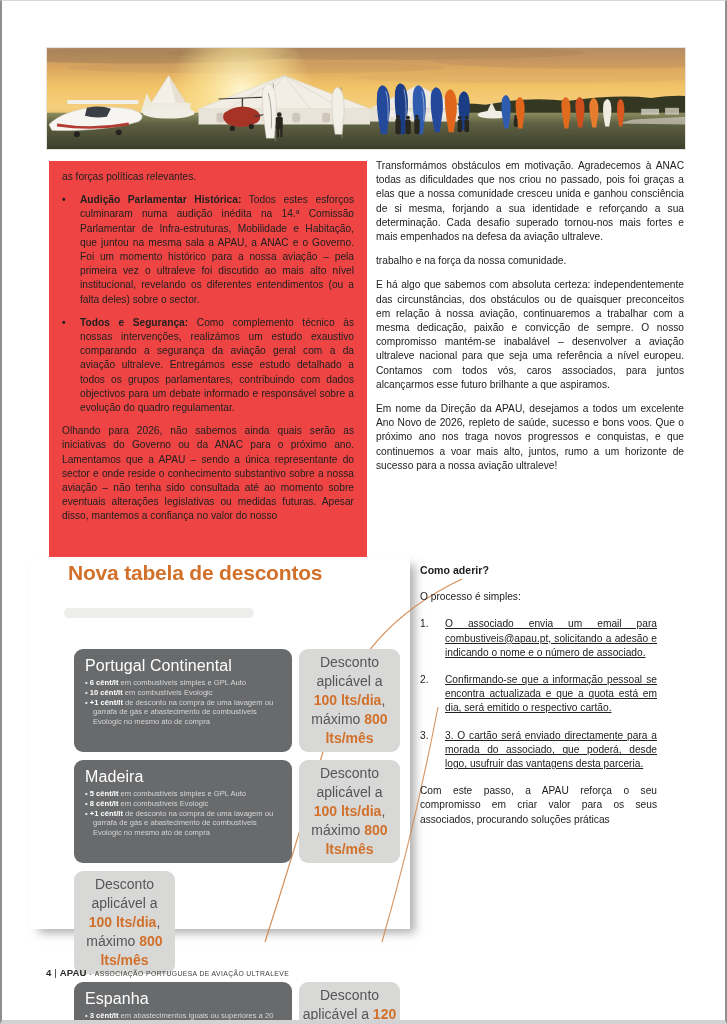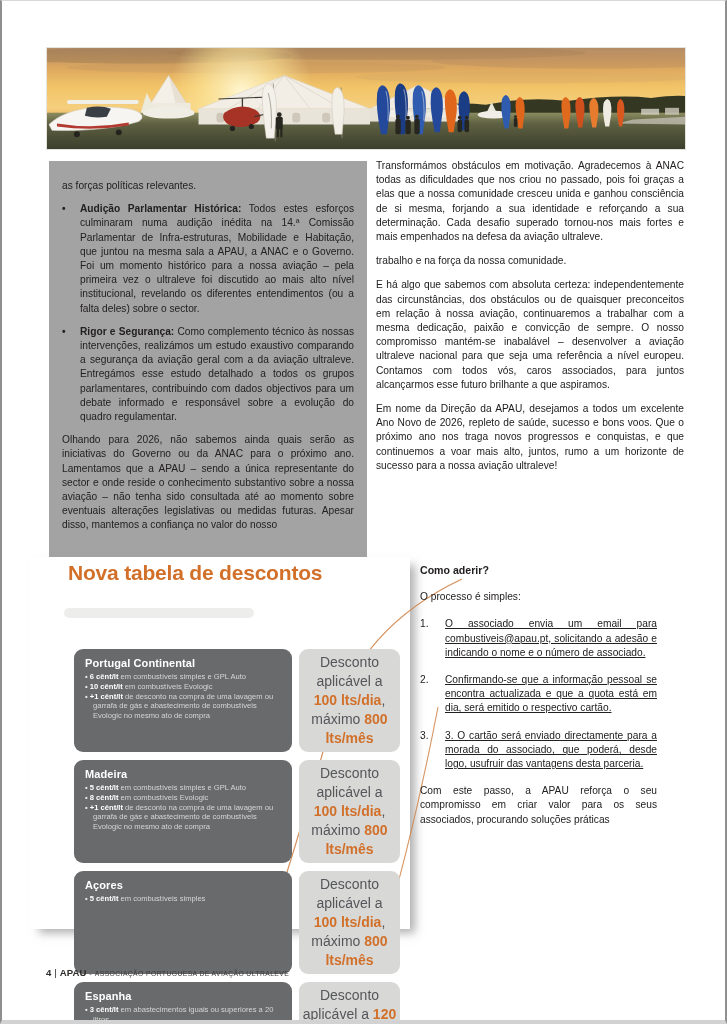--- a/index.html
+++ b/index.html
@@ -5,22 +5,22 @@
   html,body{margin:0;padding:0;background:#c9c9c9;}
   .page{position:relative;width:727px;height:1024px;background:#ffffff;overflow:hidden;
         box-sizing:border-box;border-left:2px solid #8f8f8f;border-right:2px solid #8f8f8f;
         border-top:1px solid #d8d8d8;border-bottom:4px solid #d2d2d2;
         font-family:"Liberation Sans",sans-serif;color:#232020;}
   
   .photo{position:absolute;left:44px;top:46px;width:640px;height:103px;overflow:hidden;border:1px solid #e6e3de;box-sizing:border-box;}
   .photo svg{display:block;width:100%;height:100%;}
   
   .bodytxt{font-size:10.2px;line-height:14.2px;text-align:justify;}
-  .bluebox{position:absolute;left:47px;top:160px;width:318px;height:397px;background:#a3a3a3;
-           box-sizing:border-box;padding:18px 13px 8px 13px;overflow:hidden;}
+  .bluebox{position:absolute;left:47px;top:160px;width:318px;height:397px;background:#ef4444;
+           box-sizing:border-box;padding:9px 13px 8px 13px;overflow:hidden;}
   .bluebox p{margin:0 0 9px 0;}
   .bullet{display:flex;margin:0 0 9px 0;}
   .bullet .dot{width:18px;flex:0 0 18px;font-weight:bold;}
   .bullet p{margin:0;flex:1;}
   .rcol{position:absolute;left:374px;top:158px;width:308px;}
   .rcol p{margin:0 0 10px 0;}
   .howto{position:absolute;left:418px;top:562px;width:237px;}
   .howto h3{margin:0 0 13px 0;font-size:10.6px;}
   .howto p{margin:0 0 13px 0;}
   .step{display:flex;margin:0 0 13px 0;}
@@ -29,21 +29,21 @@
   
   .galp{position:absolute;left:28px;top:556px;width:380px;height:372px;background:#ffffff;
         box-shadow:7px 6px 9px -2px rgba(110,110,110,.55);}
   .galp .swoosh{position:absolute;left:0;top:0;width:380px;height:372px;overflow:visible;}
   .galp h2{position:absolute;left:38px;top:4px;margin:0;font-size:21px;line-height:23px;
            letter-spacing:-.2px;color:#d2702a;font-weight:bold;}
   .fadebar{position:absolute;left:34px;top:51px;width:190px;height:10px;border-radius:5px;background:#ededeb;}
   .grows{position:absolute;left:44px;top:92px;width:326px;display:flex;flex-direction:column;gap:8px;}
   .grow{display:flex;gap:7px;align-items:stretch;}
   .darkbox{width:218px;box-sizing:border-box;background:#696a6c;border-radius:9px;padding:8px 11px 7px 11px;}
-  .darkbox .region{color:#ffffff;font-weight:bold;font-size:11px;margin-bottom:3px;letter-spacing:.1px;}
+  .darkbox .region{color:#ffffff;font-weight:normal;font-size:16px;margin-bottom:3px;letter-spacing:.1px;}
   .darkbox ul{margin:0;padding:0;list-style:none;}
   .darkbox li{font-size:7.6px;line-height:9.8px;color:#d6d6d6;padding-left:8px;text-indent:-8px;}
   .darkbox li::before{content:"• ";color:#e9e9e9;font-weight:bold;}
   .darkbox li b{color:#ffffff;}
   .lightbox{width:101px;box-sizing:border-box;background:#d8d8d6;border-radius:9px;display:flex;
             align-items:center;justify-content:center;text-align:center;padding:4px 7px;}
   .lightbox p{margin:0;font-size:14px;line-height:19px;color:#55565a;}
   .lightbox b{color:#d2702a;}
   .r1{min-height:78px;} .r2{min-height:78px;} .r3{min-height:42px;} .r4{min-height:46px;}
   
@@ -179,21 +179,21 @@
 
   <div class="bluebox bodytxt">
     <p>as forças políticas relevantes.</p>
     <div id="bullets">
         <div class="bullet">
     <span class="dot">•</span>
     <p><b class="bt">Audição Parlamentar Histórica:</b><span class="bx"> Todos estes esforços culminaram numa audição inédita na 14.ª Comissão Parlamentar de Infra-estruturas, Mobilidade e Habitação, que juntou na mesma sala a APAU, a ANAC e o Governo. Foi um momento histórico para a nossa aviação – pela primeira vez o ultraleve foi discutido ao mais alto nível institucional, revelando os diferentes entendimentos (ou a falta deles) sobre o sector.</span></p>
   </div>
         <div class="bullet">
     <span class="dot">•</span>
-    <p><b class="bt">Rigor e Segurança:</b><span class="bx"> Como complemento técnico às nossas intervenções, realizámos um estudo exaustivo comparando a segurança da aviação geral com a da aviação ultraleve. Entregámos esse estudo detalhado a todos os grupos parlamentares, contribuindo com dados objectivos para um debate informado e responsável sobre a evolução do quadro regulamentar.</span></p>
+    <p><b class="bt">Todos e Segurança:</b><span class="bx"> Como complemento técnico às nossas intervenções, realizámos um estudo exaustivo comparando a segurança da aviação geral com a da aviação ultraleve. Entregámos esse estudo detalhado a todos os grupos parlamentares, contribuindo com dados objectivos para um debate informado e responsável sobre a evolução do quadro regulamentar.</span></p>
   </div>
       </div>
     <p>Olhando para 2026, não sabemos ainda quais serão as iniciativas do Governo ou da ANAC para o próximo ano. Lamentamos que a APAU – sendo a única representante do sector e onde reside o conhecimento substantivo sobre a nossa aviação – não tenha sido consultada até ao momento sobre eventuais alterações legislativas ou medidas futuras. Apesar disso, mantemos a confiança no valor do nosso</p>
   </div>
 
   <div class="rcol bodytxt" id="rc-paras">
       <p>Transformámos obstáculos em motivação. Agradecemos à ANAC todas as dificuldades que nos criou no passado, pois foi graças a elas que a nossa comunidade cresceu unida e ganhou consciência de si mesma, forjando a sua identidade e reforçando a sua determinação. Cada desafio superado tornou-nos mais fortes e mais empenhados na defesa da aviação ultraleve.</p>
       <p>trabalho e na força da nossa comunidade.</p>
       <p>E há algo que sabemos com absoluta certeza: independentemente das circunstâncias, dos obstáculos ou de quaisquer preconceitos em relação à nossa aviação, continuaremos a trabalhar com a mesma dedicação, paixão e convicção de sempre. O nosso compromisso mantém-se inabalável – desenvolver a aviação ultraleve nacional para que seja uma referência a nível europeu. Contamos com todos vós, caros associados, para juntos alcançarmos esse futuro brilhante a que aspiramos.</p>
       <p>Em nome da Direção da APAU, desejamos a todos um excelente Ano Novo de 2026, repleto de saúde, sucesso e bons voos. Que o próximo ano nos traga novos progressos e conquistas, e que continuemos a voar mais alto, juntos, rumo a um horizonte de sucesso para a nossa aviação ultraleve!</p>
@@ -229,26 +229,20 @@
               <li><b>5 cênt/lt</b> em combustíveis simples e GPL Auto</li>
               <li><b>8 cênt/lt</b> em combustíveis Evologic</li>
               <li><b>+1 cênt/lt</b> de desconto na compra de uma lavagem ou garrafa de gás e abastecimento de combustíveis Evologic no mesmo ato de compra</li>
             </ul>
     </div>
     <div class="lightbox">
       <p><span>Desconto aplicável a </span><b>100 lts/dia</b><span>, máximo </span><b>800 lts/mês</b></p>
     </div>
   </div>
         <div class="grow r3">
-    <div class="darkbox">
-      <div class="region">Açores</div>
-      <ul>
-              <li><b>5 cênt/lt</b> em combustíveis simples</li>
-            </ul>
-    </div>
     <div class="lightbox">
       <p><span>Desconto aplicável a </span><b>100 lts/dia</b><span>, máximo </span><b>800 lts/mês</b></p>
     </div>
   </div>
         <div class="grow r4">
     <div class="darkbox">
       <div class="region">Espanha</div>
       <ul>
               <li><b>3 cênt/lt</b> em abastecimentos iguais ou superiores a 20 litros</li>
             </ul>

